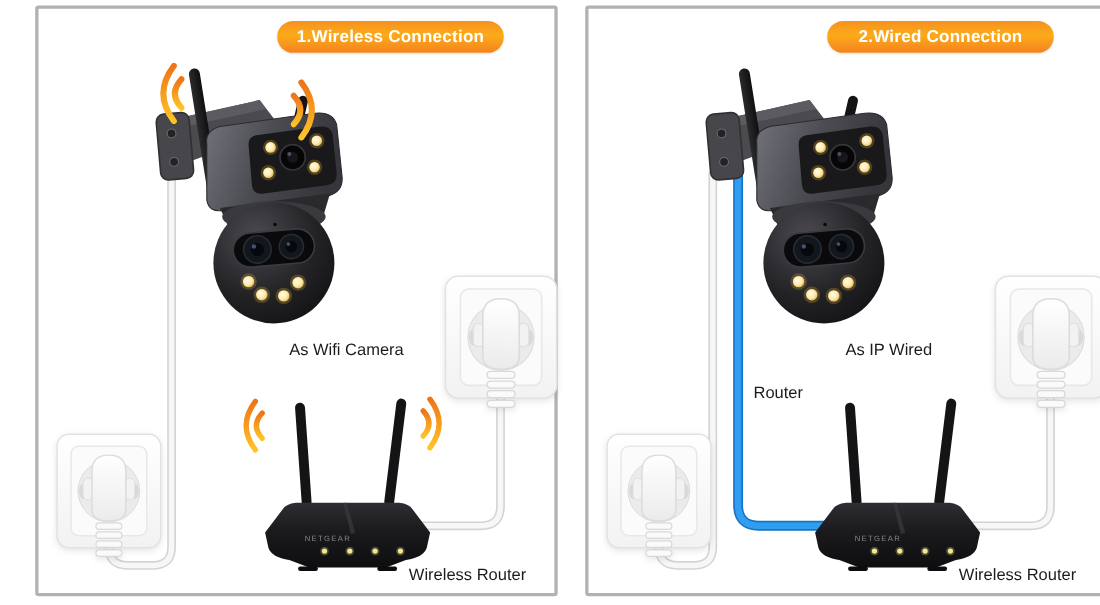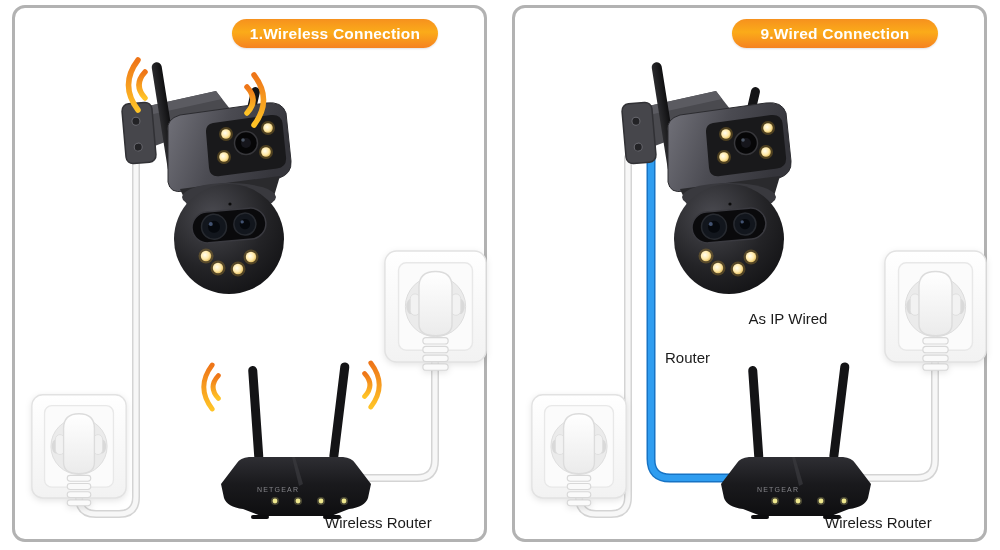--- a/index.html
+++ b/index.html
@@ -1,41 +1,41 @@
 <!DOCTYPE html>
 <html><head>
 <meta charset="utf-8">
 <style>
   * { margin:0; padding:0; box-sizing:border-box; }
   body { background:#ffffff; font-family:"Liberation Sans", sans-serif; }
   .stage { position:relative; width:1000px; height:550px; background:#ffffff; overflow:hidden; }
 
   .panel {
     position:absolute; top:5px; width:475px; height:537px;
-    background:#ffffff; border:3px solid #b2b2b2; border-radius:13px;
+    background:#ffffff; border:3px solid #b2b2b2; border-radius:3px;margin-left:20px;
   }
   .badge {
     position:absolute; left:217px; top:11px; width:206px; height:29px;
     border-radius:15px;
     background:linear-gradient(180deg,#f6911e 0%,#fbab19 45%,#f58220 100%);
     color:#ffffff; font-size:15.5px; font-weight:bold;
     display:flex; align-items:center; justify-content:center;
     letter-spacing:0.2px;
     box-shadow:0 1px 2px rgba(0,0,0,0.12);
   }
   .cables { position:absolute; left:0; top:0; width:475px; height:537px; }
   .camera { position:absolute; left:101px; top:47px; width:190px; height:240px; }
   .router { position:absolute; left:196px; top:352px; width:170px; height:160px; }
   .socket { position:absolute; filter:drop-shadow(0 2px 3px rgba(0,0,0,0.10)); }
   .socket.sock-left  { left:14px;  top:384px; width:100px; height:145px; }
   .socket.sock-right { left:367px; top:240px; width:107px; height:156px; }
   .wifi { position:absolute; width:34px; height:56px; }
   .label { position:absolute; color:#1b1b1b; font-size:15px; white-space:nowrap; }
   .mode-label   { width:150px; text-align:center; }
-  .router-label { width:160px; text-align:left; }
+  .router-label { width:160px; text-align:center; }
 </style>
 </head>
 <body>
 
 <svg width="0" height="0" style="position:absolute" aria-hidden="true">
   <defs>
     <linearGradient id="wifiGrad" x1="0" y1="0" x2="0" y2="1">
       <stop offset="0" stop-color="#ee7518"></stop>
         <stop offset="1" stop-color="#ffc326"></stop>
     </linearGradient>
@@ -220,41 +220,42 @@
 
     <svg class="wifi" style="left:176px;top:354px;width:30px;height:50px" viewBox="0 0 34 56">
       <path d="M24,3 Q5,28 24,53" fill="none" stroke="url(#wifiGrad)" stroke-width="5.5" stroke-linecap="round"></path>
       <path d="M31,15 Q19,28 31,41" fill="none" stroke="url(#wifiGrad)" stroke-width="5.5" stroke-linecap="round"></path>
     </svg>
     <svg class="wifi" style="left:347px;top:352px;width:30px;height:50px" viewBox="0 0 34 56">
       <path d="M10,3 Q29,28 10,53" fill="none" stroke="url(#wifiGrad)" stroke-width="5.5" stroke-linecap="round"></path>
       <path d="M3,15 Q15,28 3,41" fill="none" stroke="url(#wifiGrad)" stroke-width="5.5" stroke-linecap="round"></path>
     </svg>
 
+    <div class="label mode-label" style="left:205px;top:302px">As Wifi Camera</div>
     <div class="label router-label" style="left:310px;top:506px">Wireless Router</div>
   </section>
 
   <section class="panel" style="left:512px">
 
     <svg class="cables" viewBox="0 0 475 537">
       <g>
         <path d="M113,150 L113,489 Q113,506 96,506 L81,506 Q64,506 64,489 L64,482" fill="none" stroke="#d4d4d4" stroke-width="8" stroke-linecap="round"></path>
         <path d="M113,150 L113,489 Q113,506 96,506 L81,506 Q64,506 64,489 L64,482" fill="none" stroke="#f7f7f7" stroke-width="5" stroke-linecap="round"></path>
       </g>
       <g>
         <path d="M136,123 L136,451 Q136,470 155,470 L218,470" fill="none" stroke="#1773c4" stroke-width="9" stroke-linecap="butt"></path>
         <path d="M136,123 L136,451 Q136,470 155,470 L218,470" fill="none" stroke="#2f9df0" stroke-width="6" stroke-linecap="butt"></path>
       </g>
       <g>
         <path d="M420,355 L420,452 Q420,470 402,470 L344,470" fill="none" stroke="#d4d4d4" stroke-width="8" stroke-linecap="round"></path>
         <path d="M420,355 L420,452 Q420,470 402,470 L344,470" fill="none" stroke="#f7f7f7" stroke-width="5" stroke-linecap="round"></path>
       </g>
     </svg>
 
-    <div class="badge">9.Wired Connection</div>
+    <div class="badge">2.Wired Connection</div>
 
     <svg class="socket sock-left" viewBox="0 0 110 160">
       <rect x="3" y="3" width="104" height="114" rx="12" fill="url(#sockGrad)" stroke="#e2e2e2" stroke-width="1.5"></rect>
       <rect x="17" y="15" width="76" height="90" rx="8" fill="#fbfbfb" stroke="#e8e8e8" stroke-width="1.5"></rect>
       <circle cx="55" cy="60" r="31" fill="#ebebeb" stroke="#dcdcdc" stroke-width="1"></circle>
       <ellipse cx="30" cy="60" rx="5" ry="8" fill="#d9d9d9"></ellipse>
       <ellipse cx="80" cy="60" rx="5" ry="8" fill="#d9d9d9"></ellipse>
       <g>
         <rect x="29" y="47" width="10" height="22" rx="5" fill="#f2f2f2" stroke="#dedede"></rect>
         <rect x="71" y="47" width="10" height="22" rx="5" fill="#f2f2f2" stroke="#dedede"></rect>

